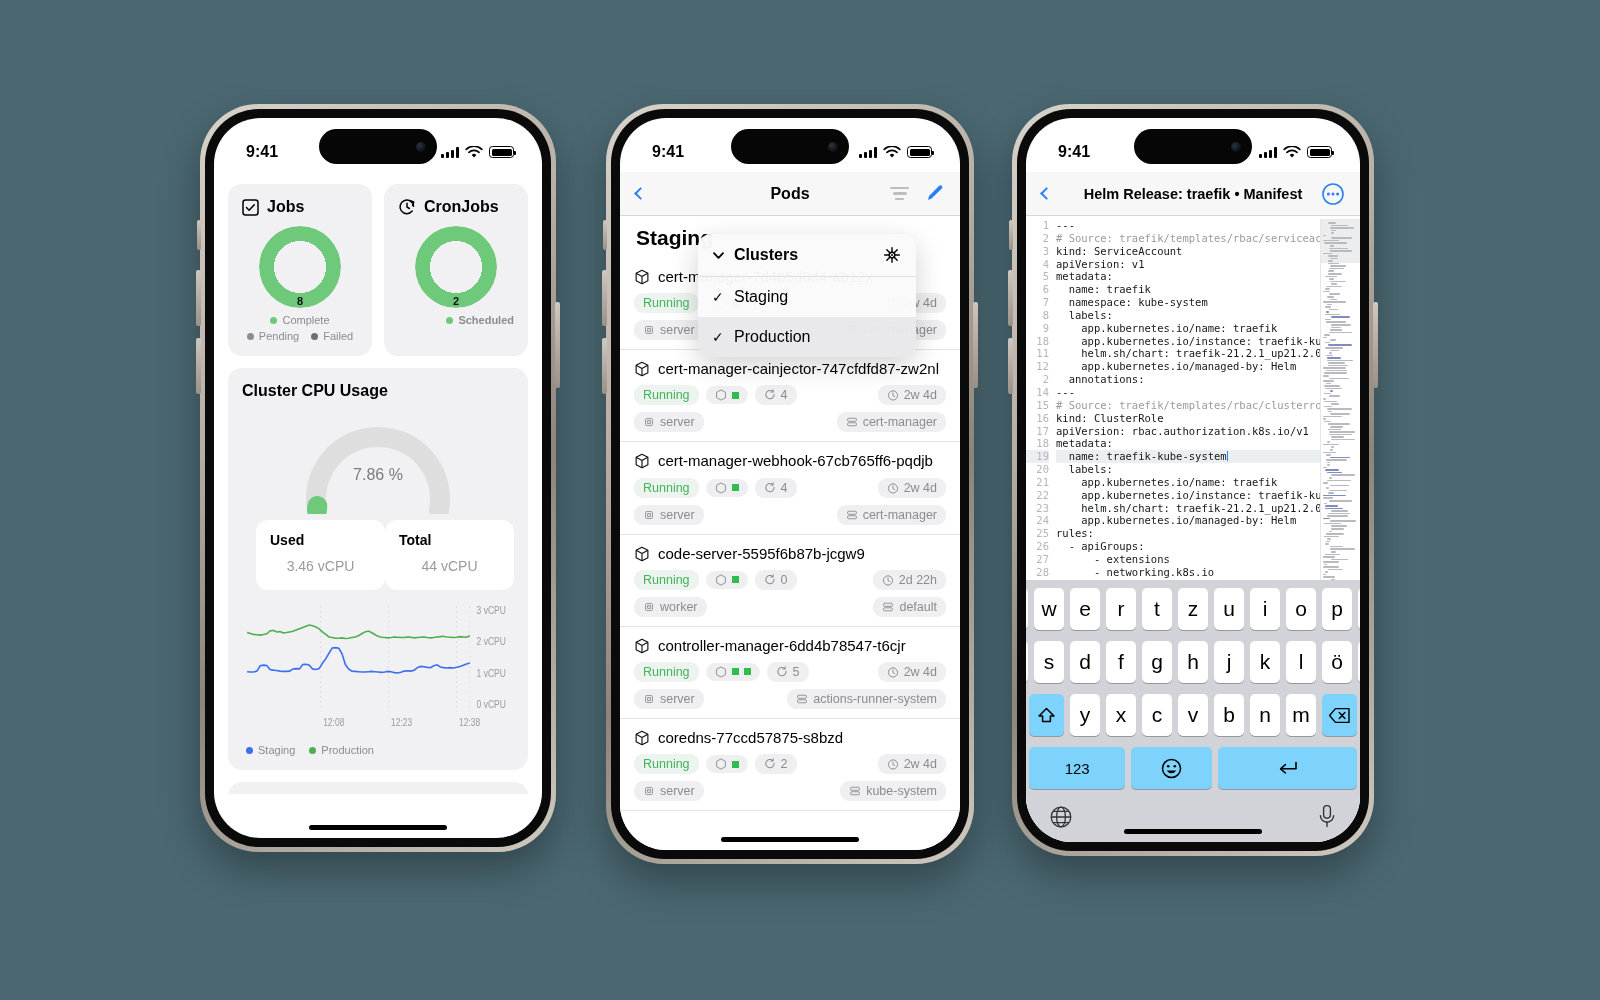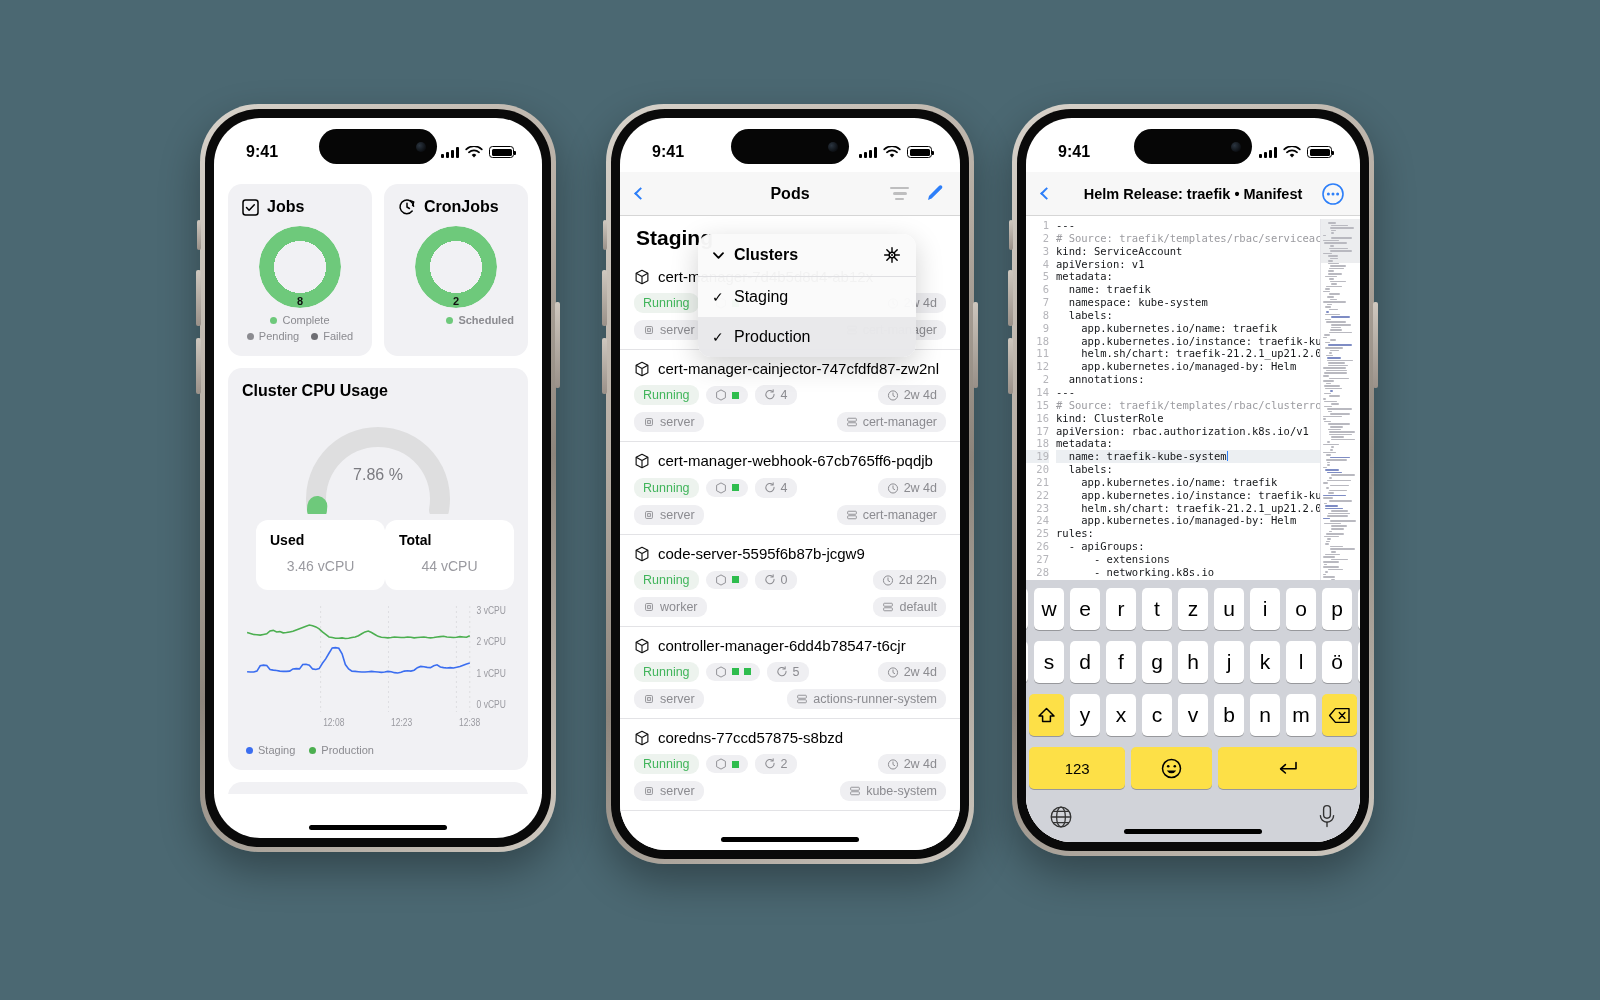--- a/index.html
+++ b/index.html
@@ -162,21 +162,21 @@
   .mm-view { position: absolute; left: 0; right: 0; top: 0; height: 44px;
              background: rgba(120,130,140,.14); }
   .mm i { position: absolute; height: 1.6px; background: #b9b9c0; border-radius: 1px; }
 
   .kb { position: absolute; left: 0; right: 0; bottom: 0; height: 262px;
         background: #d1d3d9; padding: 8px 3px 0; }
   .kbrow { display: flex; justify-content: center; gap: 6px; margin-bottom: 11px; }
   .key { background: #fff; border-radius: 5px; height: 42px; min-width: 30px; flex: 1;
          display: flex; align-items: center; justify-content: center;
          font-size: 21px; color: #000; box-shadow: 0 1px 0 rgba(0,0,0,.28); }
-  .key.fn { background: #fde047; }
+  .key.fn { background: #7dd3fc; }
   .key.wide { flex: 1.55; font-size: 15px; }
   .key.space { flex: 5.4; font-size: 15px; }
   .kb-bottom { display: flex; justify-content: space-between; padding: 4px 20px 0; align-items:center; }
   .homebar { position: absolute; bottom: 8px; left: 50%; transform: translateX(-50%);
              width: 138px; height: 5px; background: #000; border-radius: 3px; z-index: 50; }
 </style>
 </head>
 <body style="background: rgb(75, 104, 114);">
 
 <div class="stage">

